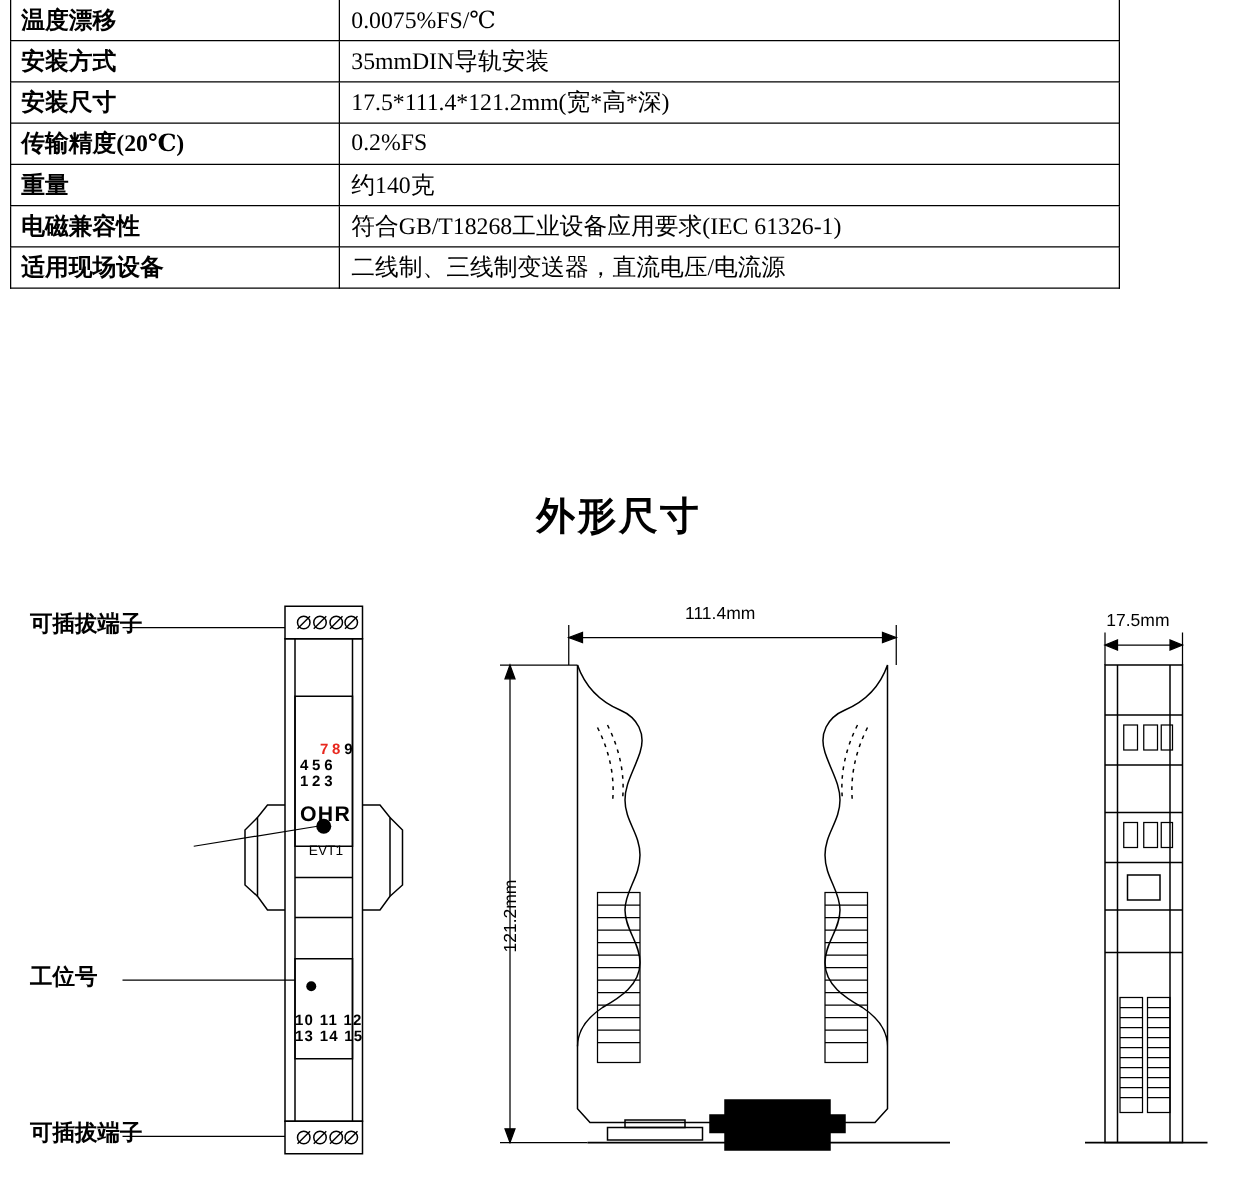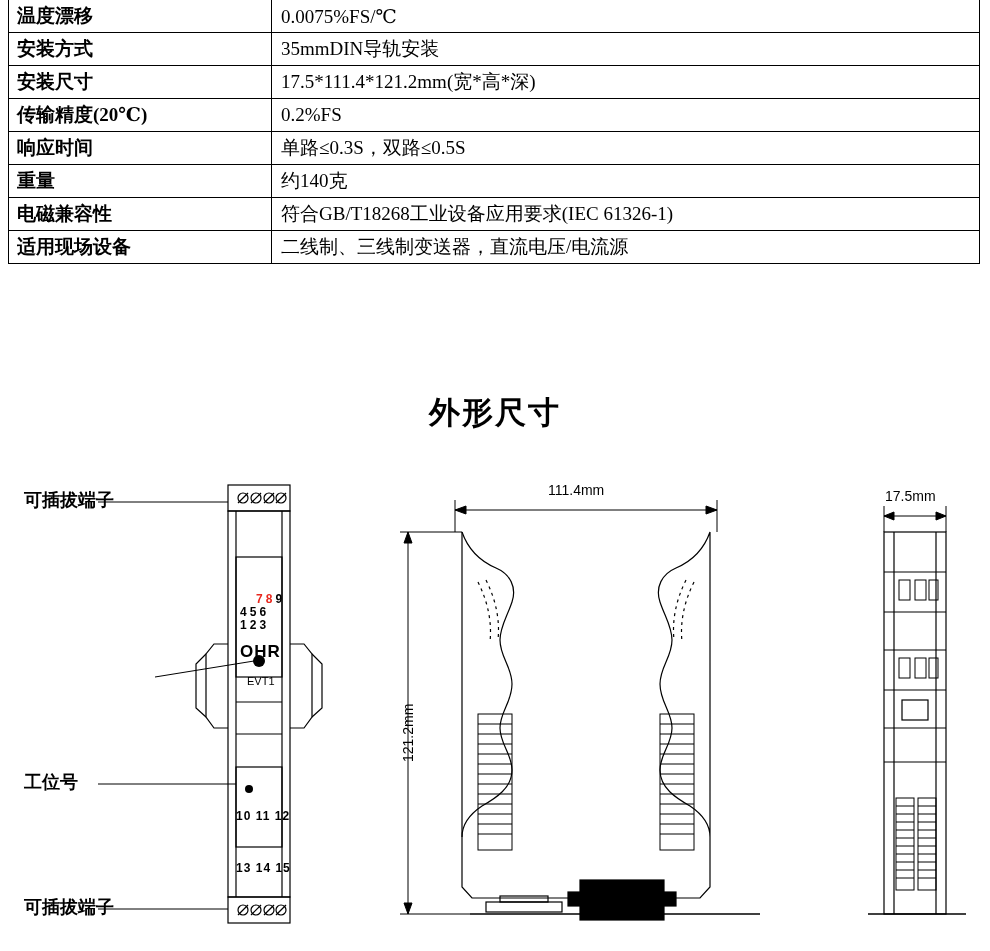--- a/index.html
+++ b/index.html
@@ -14,21 +14,21 @@
     font-family: "Liberation Serif", "DejaVu Serif", serif;
     color: #000;
     overflow: hidden;
   }
 
   
   .spec-table {
     position: absolute;
     left: 8px;
     top: -1px;
-    width: 972px;
+    width: 888px;
     border-collapse: collapse;
     table-layout: fixed;
   }
   .spec-table td {
     border: 1px solid #000;
     height: 32px;
     padding: 0 0 0 8px;
     font-size: 19px;
     font-weight: bold;
     white-space: nowrap;
@@ -120,24 +120,20 @@
       <td class="label">安装方式</td>
       <td class="value">35mmDIN导轨安装</td>
     </tr>
     <tr>
       <td class="label">安装尺寸</td>
       <td class="value">17.5*111.4*121.2mm(宽*高*深)</td>
     </tr>
     <tr>
       <td class="label">传输精度(20℃)</td>
       <td class="value">0.2%FS</td>
-    </tr>
-    <tr>
-      <td class="label">响应时间</td>
-      <td class="value">单路≤0.3S，双路≤0.5S</td>
     </tr>
     <tr>
       <td class="label">重量</td>
       <td class="value">约140克</td>
     </tr>
     <tr>
       <td class="label">电磁兼容性</td>
       <td class="value">符合GB/T18268工业设备应用要求(IEC 61326-1)</td>
     </tr>
     <tr>
@@ -338,18 +334,18 @@
   <div class="anno" style="left:24px; top:437px;">可插拔端子</div>
 
   <div class="term-num" style="left:240px; top:131px;margin-left:16px;"><span class="red">7</span><span class="red">8</span><span>9</span></div>
   <div class="term-num" style="left:240px; top:144px;"><span>4</span><span>5</span><span>6</span></div>
   <div class="term-num" style="left:240px; top:157px;text-align:right;"><span>1</span><span>2</span><span>3</span></div>
 
   <div class="brand" style="left:240px; top:180px;">OHR</div>
   <div class="evt" style="left:247px; top:213px;">EVT1</div>
 
   <div class="term-num" style="left:236px; top:348px; letter-spacing:1px;"><span>10</span> <span>11</span> <span>12</span></div>
-  <div class="term-num" style="left:236px; top:361px; letter-spacing:1px;margin-top:39px;"><span>13</span> <span>14</span> <span>15</span></div>
+  <div class="term-num" style="left:236px; top:361px; letter-spacing:1px;"><span>13</span> <span>14</span> <span>15</span></div>
 
   <div class="dim-text" style="left:548px; top:20px;text-align:right;">111.4mm</div>
   <div class="dim-text dim-vert" style="left:400px; top:300px;">121.2mm</div>
   <div class="dim-text" style="left:885px; top:26px;">17.5mm</div>
 </div>
 
 </body></html>

